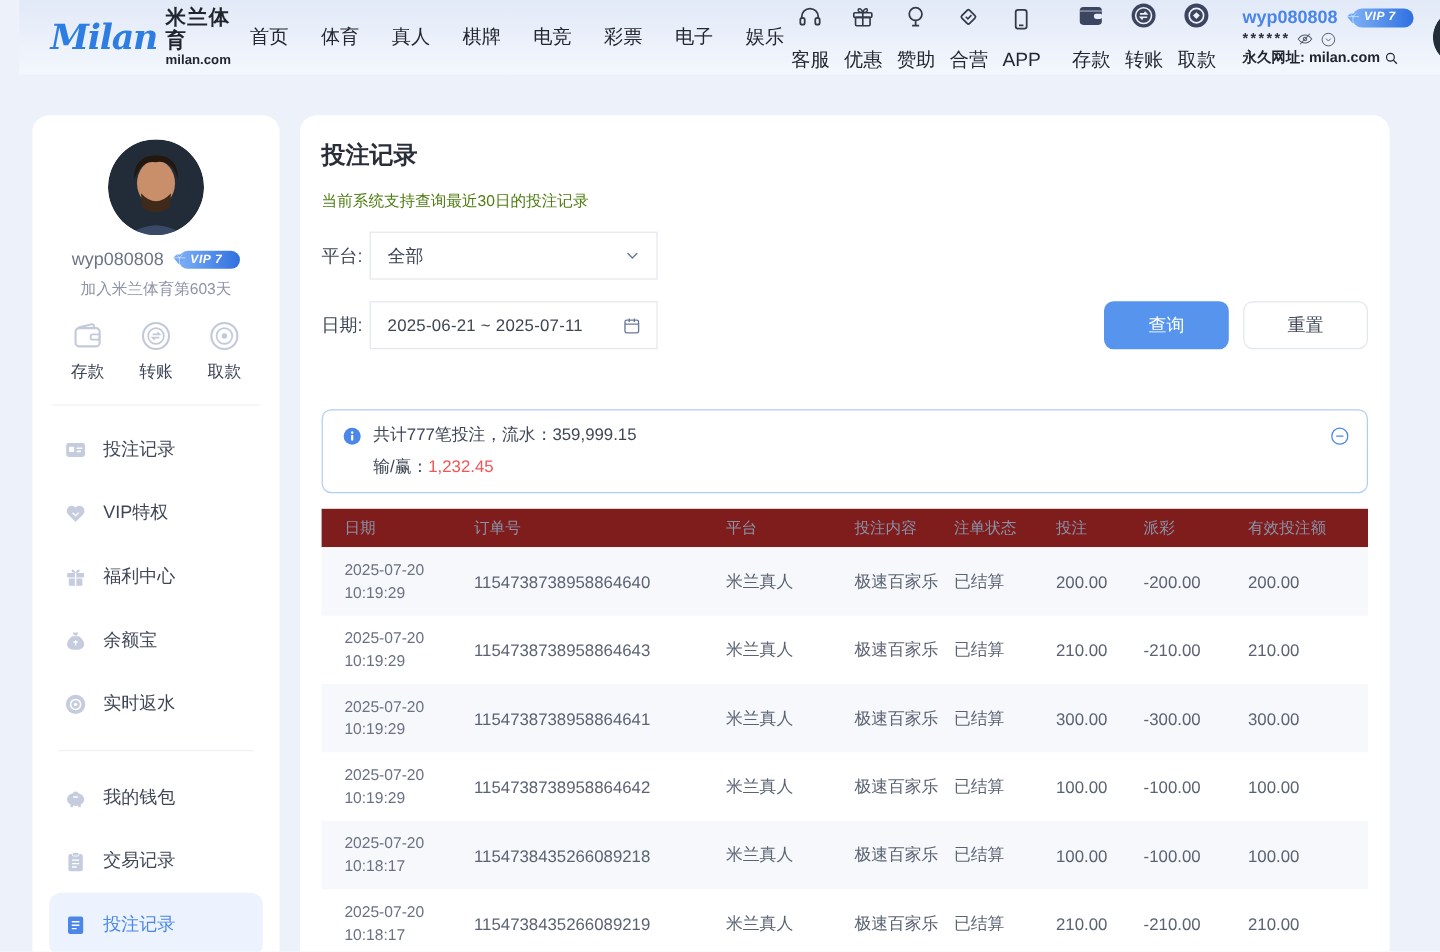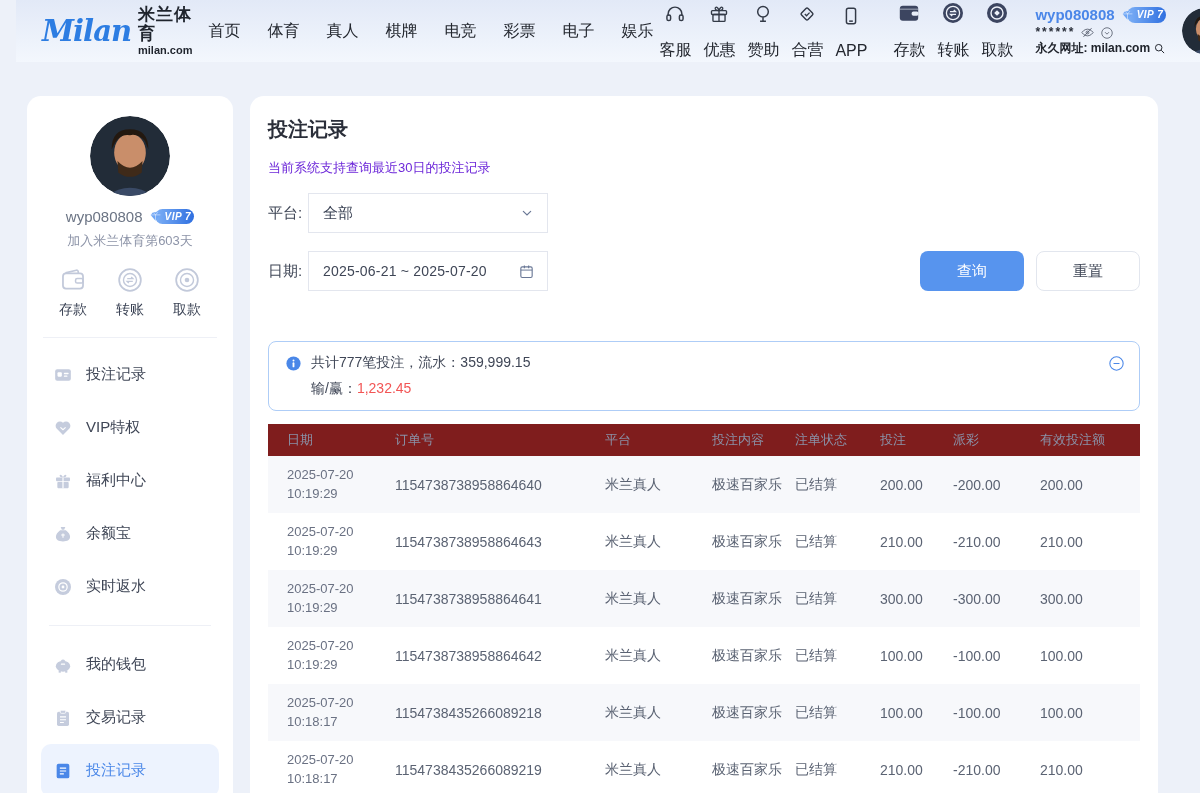--- a/index.html
+++ b/index.html
@@ -36,21 +36,21 @@
   .wallet-group { display:flex; margin-left:14px; }
   .wallet-group .qi-icon { color:#3c4560; }
   .user-block { margin:0 10px 0 16px; line-height:1.25; }
   .user-line1 { display:flex; align-items:center; }
   .user-name { font-size:15px; font-weight:bold; color:#4a86e8; cursor:pointer; }
   .vip-badge { position:relative; display:inline-flex; align-items:center; margin-left:6px; }
   .vip-gem { color:#6fa6f5; position:relative; z-index:2; margin-right:-7px; }
   .vip-pill {
     background:linear-gradient(90deg,#7db0f6,#2f6fe0);
     color:#fff; font-size:10px; font-weight:bold; font-style:italic;
-    padding:2px 3px 2px 10px; border-radius:8px; letter-spacing:.5px; white-space:nowrap;
+    padding:2px 15px 2px 10px; border-radius:8px; letter-spacing:.5px; white-space:nowrap;
   }
   .user-line2 { display:flex; align-items:center; gap:5px; margin-top:1px; }
   .user-masked { font-size:12px; font-weight:bold; color:#2a2f3a; letter-spacing:2px; }
   .user-line2 .mini-ic { color:#555c6b; cursor:pointer; }
   .user-line3 { display:flex; align-items:center; gap:3px; margin-top:1px; }
   .user-url { font-size:12px; font-weight:bold; color:#20242c; white-space:nowrap; }
   .user-line3 .mini-ic { color:#20242c; cursor:pointer; }
   .avatar-top { width:46px; height:46px; border-radius:50%; margin:0 26px 0 6px; cursor:pointer; overflow:hidden; }
 
   
@@ -79,21 +79,21 @@
   .menu-item.active .mi-icon { color:#4a87e8; }
   .menu-item.active .mi-label { color:#4a87e8; }
   .menu-divider { border-top:1px solid #eef0f6; margin:12px 8px; }
 
   
   .main {
     position:absolute; left:250px; top:96px; width:908px; height:740px;
     background:#fff; border-radius:14px; padding:20px 18px 0;
   }
   .page-title { font-size:20px; font-weight:bold; color:#2a2e39; }
-  .page-subtitle { margin-top:16px; font-size:13px; color:#6d28d9; }
+  .page-subtitle { margin-top:16px; font-size:13px; color:#4d7c0f; }
   .filter-row { display:flex; align-items:center; }
   .filter-row.r1 { margin-top:16px; }
   .filter-row.r2 { margin-top:18px; }
   .filter-label { width:40px; font-size:15px; color:#3f4656; flex:none; }
   .select-box, .date-box {
     width:240px; height:40px; border:1px solid #e3e6ee; border-radius:0;
     display:flex; align-items:center; padding:0 12px 0 14px; cursor:pointer; background:#fff;
   }
   .select-value { font-size:15px; color:#3a4254; flex:1; }
   .select-box .sel-ic, .date-box .cal-ic { color:#6a7896; }
@@ -536,21 +536,21 @@
           <svg class="ic" width="16" height="16">
             <use href="#i-chevron-down"></use>
           </svg>
         </span>
     </div>
   </div>
 
   <div class="filter-row r2">
     <span class="filter-label">日期:</span>
     <div class="date-box">
-      <span class="date-value">2025-06-21  ~  2025-07-20</span>
+      <span class="date-value">2025-06-21  ~  2025-07-11</span>
       <span class="cal-ic">
           <svg class="ic" width="17" height="17">
             <use href="#i-calendar"></use>
           </svg>
         </span>
     </div>
     <div class="actions">
       <button class="btn btn-primary">查询</button>
       <button class="btn btn-ghost">重置</button>
     </div>

